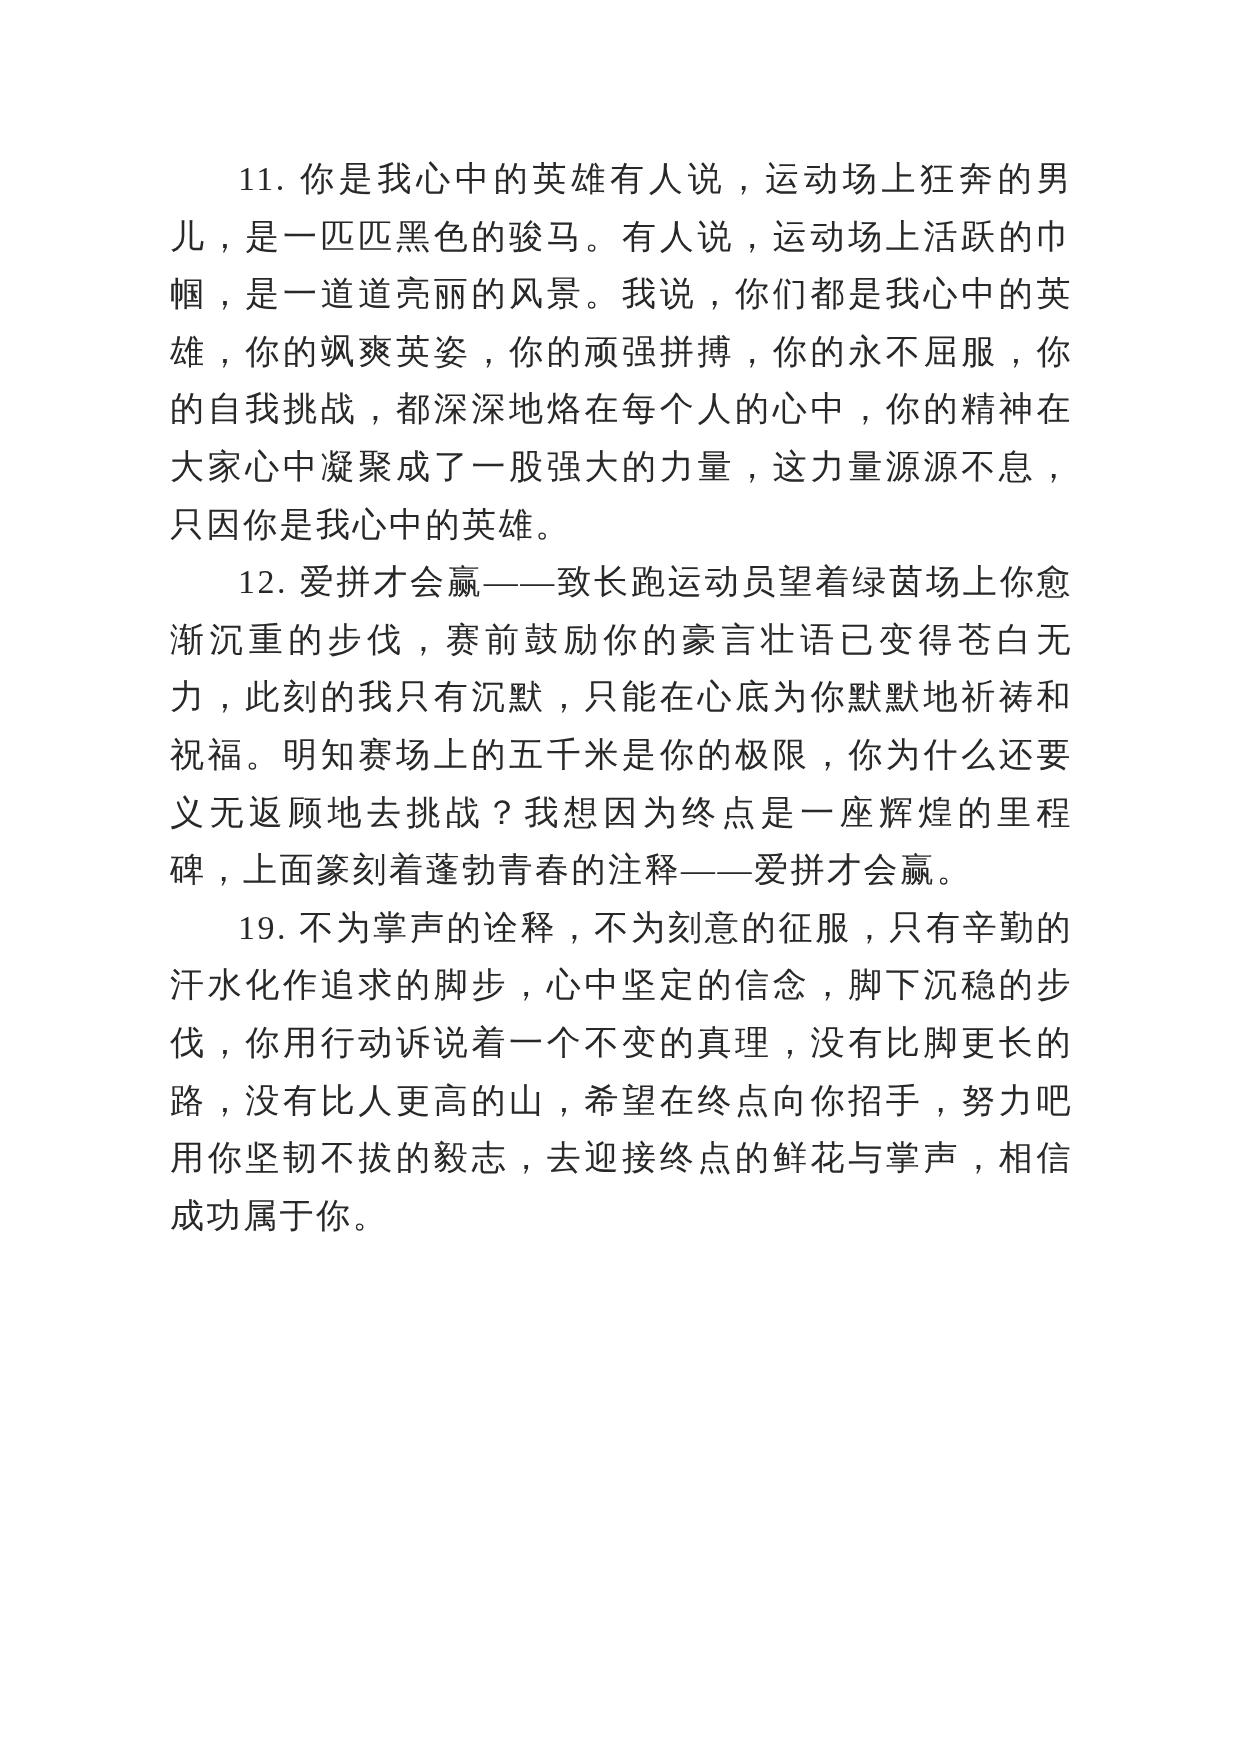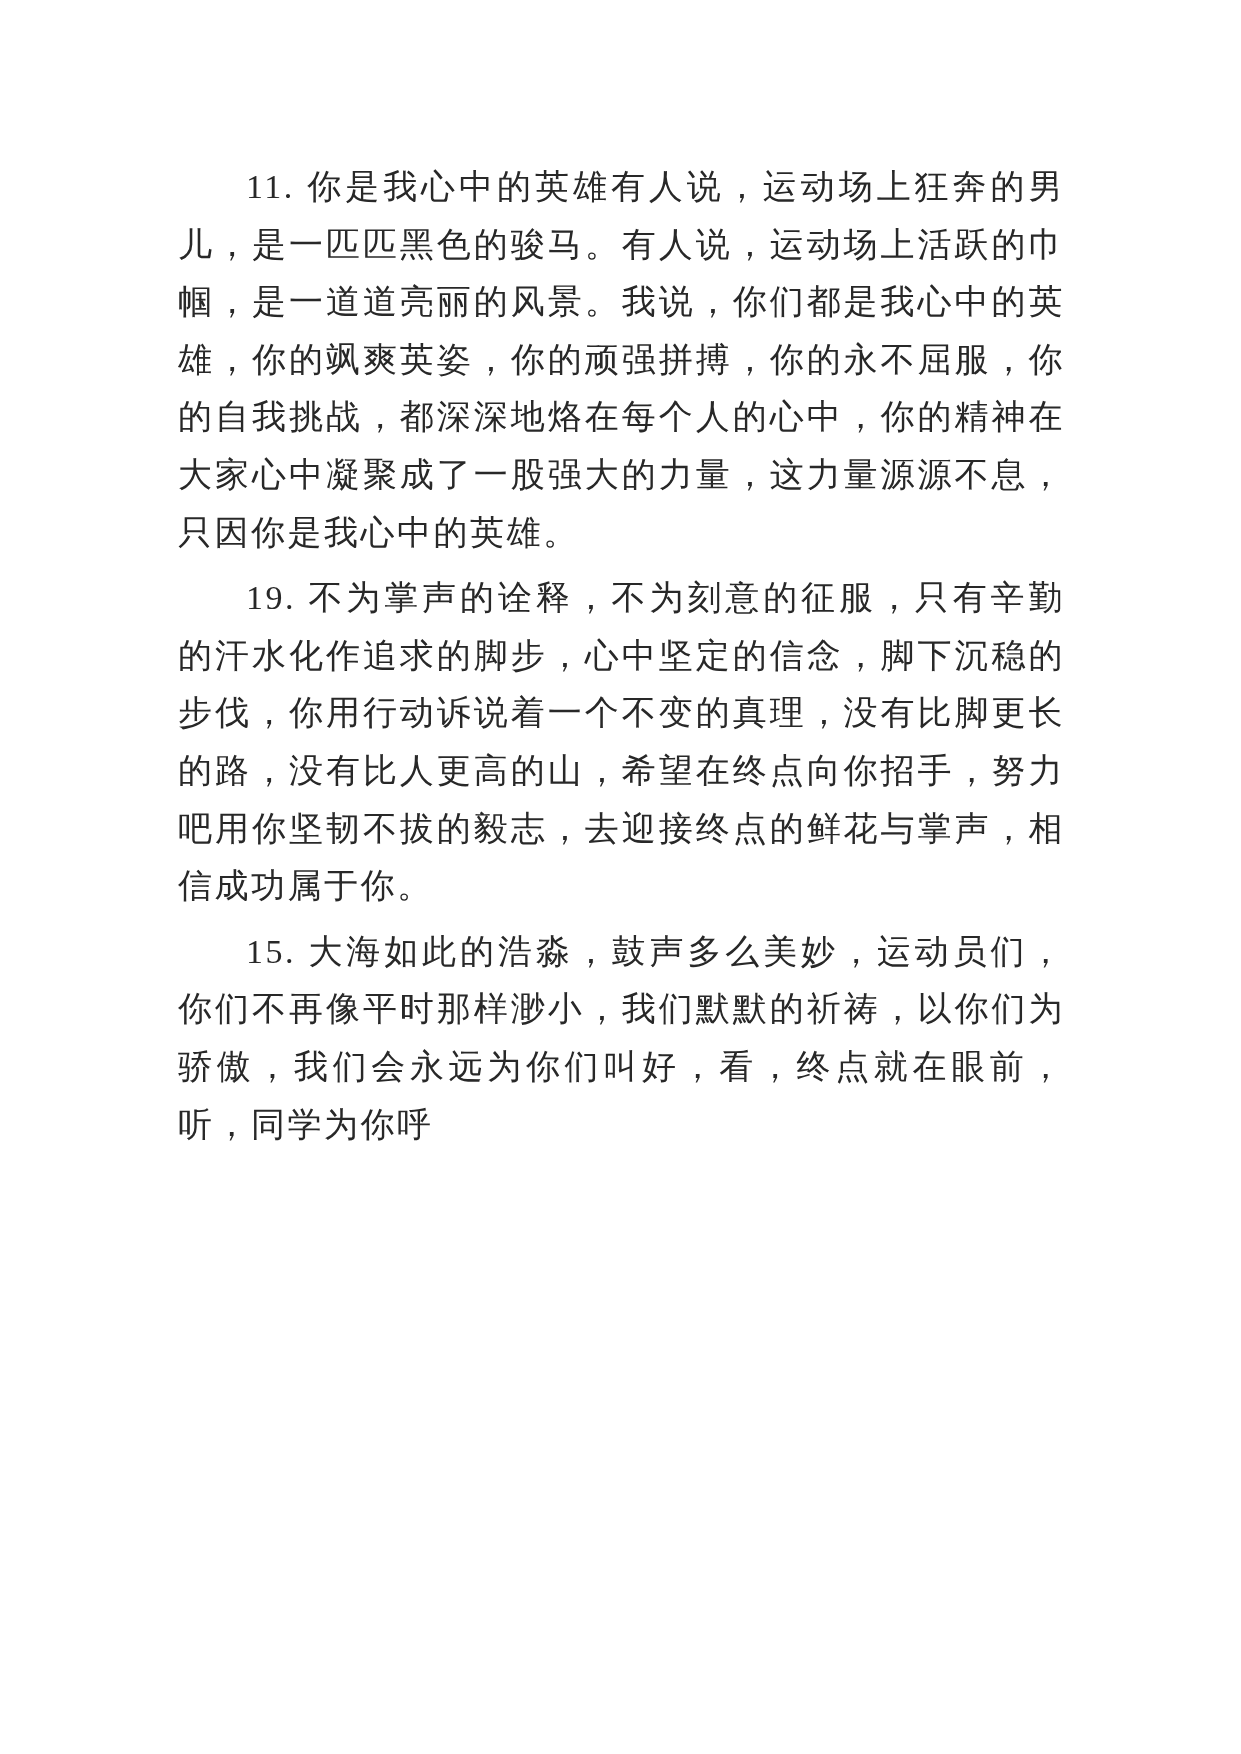--- a/index.html
+++ b/index.html
@@ -12,36 +12,36 @@
     width: 1241px;
     height: 1754px;
     background: #ffffff;
     overflow: hidden;
   }
   .content {
     box-sizing: border-box;
     padding: 150px 168px 0 170px;
   }
   .content p {
-    margin: 8px;
+    margin: 0;
     padding: 0;
     font-family: "Liberation Serif", "DejaVu Serif", serif;
     font-weight: normal;
     font-size: 34px;
     line-height: 57.6px;
     letter-spacing: 2.5px;
     color: #282828;
     text-align: justify;
     text-justify: inter-ideograph;
     text-indent: 2em;
     word-break: break-all;
   }
 </style>
 </head>
 <body>
 
 <div class="page">
   <div class="content">
     <p>11. 你是我心中的英雄有人说，运动场上狂奔的男儿，是一匹匹黑色的骏马。有人说，运动场上活跃的巾帼，是一道道亮丽的风景。我说，你们都是我心中的英雄，你的飒爽英姿，你的顽强拼搏，你的永不屈服，你的自我挑战，都深深地烙在每个人的心中，你的精神在大家心中凝聚成了一股强大的力量，这力量源源不息，只因你是我心中的英雄。</p>
+    <p>12. 爱拼才会赢——致长跑运动员望着绿茵场上你愈渐沉重的步伐，赛前鼓励你的豪言壮语已变得苍白无力，此刻的我只有沉默，只能在心底为你默默地祈祷和祝福。明知赛场上的五千米是你的极限，你为什么还要义无返顾地去挑战？我想因为终点是一座辉煌的里程碑，上面篆刻着蓬勃青春的注释——爱拼才会赢。</p>
     <p>19. 不为掌声的诠释，不为刻意的征服，只有辛勤的汗水化作追求的脚步，心中坚定的信念，脚下沉稳的步伐，你用行动诉说着一个不变的真理，没有比脚更长的路，没有比人更高的山，希望在终点向你招手，努力吧用你坚韧不拔的毅志，去迎接终点的鲜花与掌声，相信成功属于你。</p>
-    <p>15. 大海如此的浩淼，鼓声多么美妙，运动员们，你们不再像平时那样渺小，我们默默的祈祷，以你们为骄傲，我们会永远为你们叫好，看，终点就在眼前，听，同学为你呼</p>
   </div>
 </div>
 
 </body></html>

